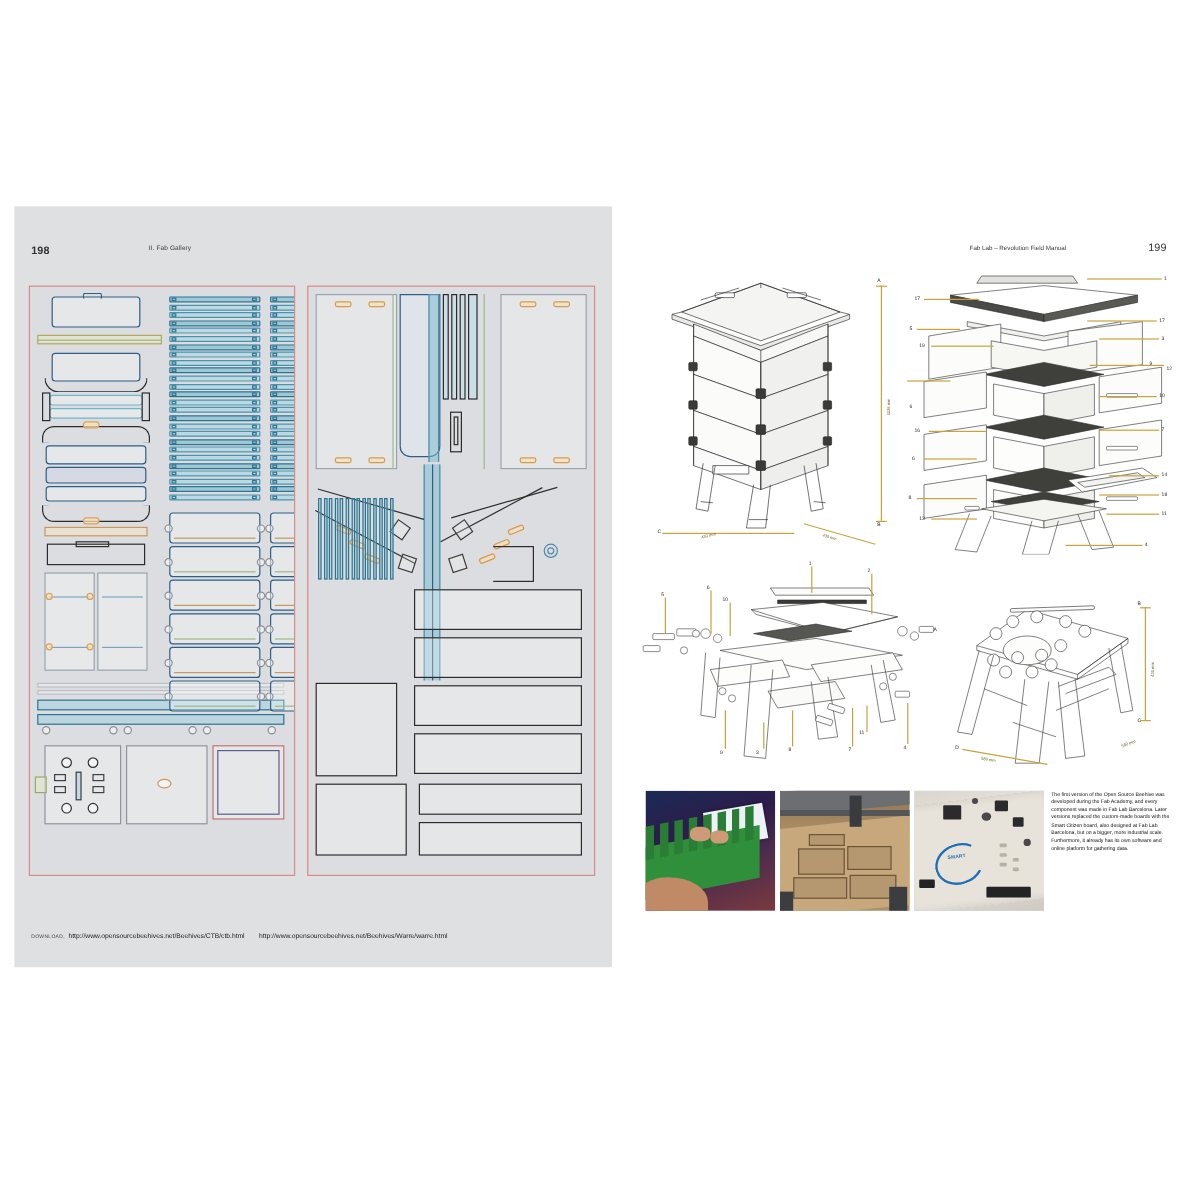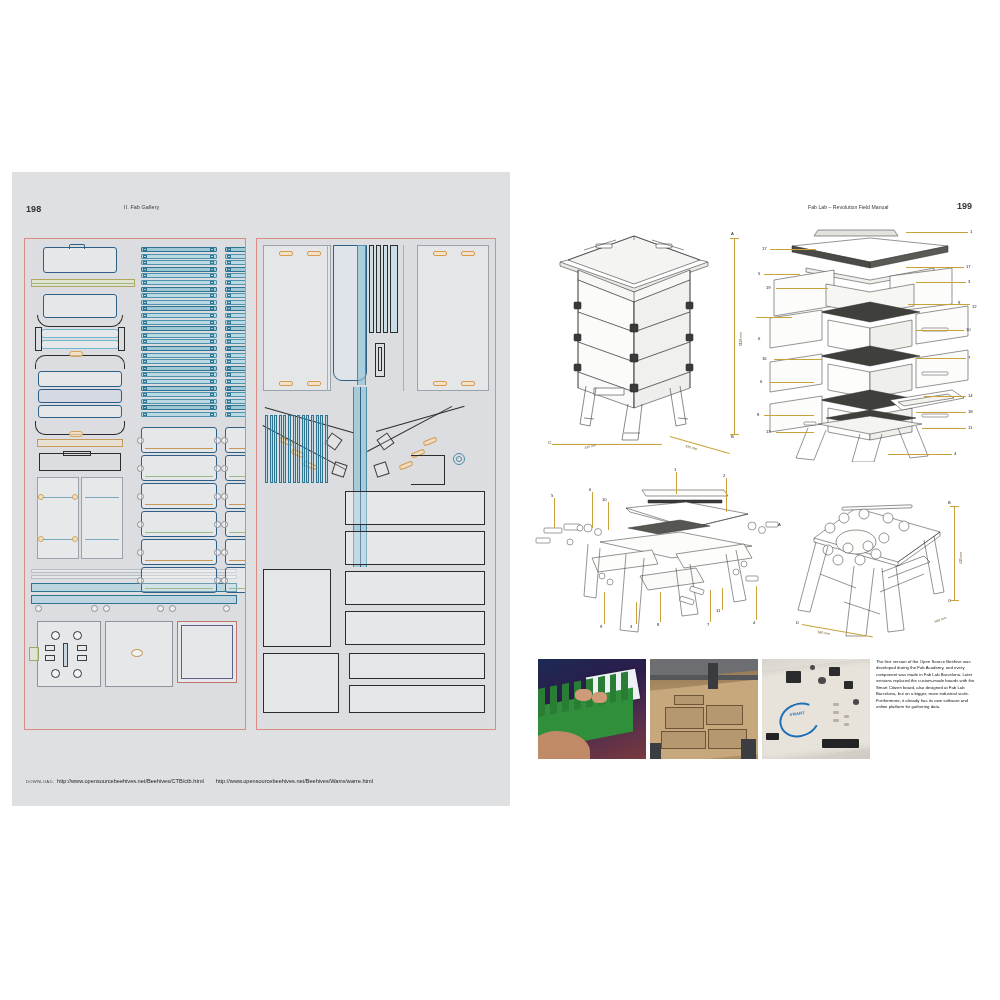--- a/index.html
+++ b/index.html
@@ -89,21 +89,21 @@
 
   
   #right-page {
     position: absolute;
     left: 512px; top: 172px;
     width: 476px; height: 634px;
     background: #ffffff;
   }
   .rp-header { position: absolute; top: 32px; }
   #rp-running { left: 296px; font-size: 5.2px; color: #3a3a3a; }
-  #rp-folio { right: 16px; font-size: 9px; font-weight: 700; color: #333; top: 29px; position: absolute; }
+  #rp-folio { right: 16px; font-size: 9px; font-weight: 400; color: #333; top: 29px; position: absolute; }
 
   .tech-fig { position: absolute; overflow: visible; }
   #fig-assembled { left: 26px;  top: 56px;  width: 228px; height: 232px; }
   #fig-exploded  { left: 244px; top: 50px;  width: 228px; height: 240px; }
   #fig-roof      { left: 18px;  top: 300px; width: 252px; height: 172px; }
   #fig-stand     { left: 272px; top: 308px; width: 200px; height: 160px; }
 
   .callout-num {
     position: absolute;
     font-size: 4.2px; color: #1d1d1d;

